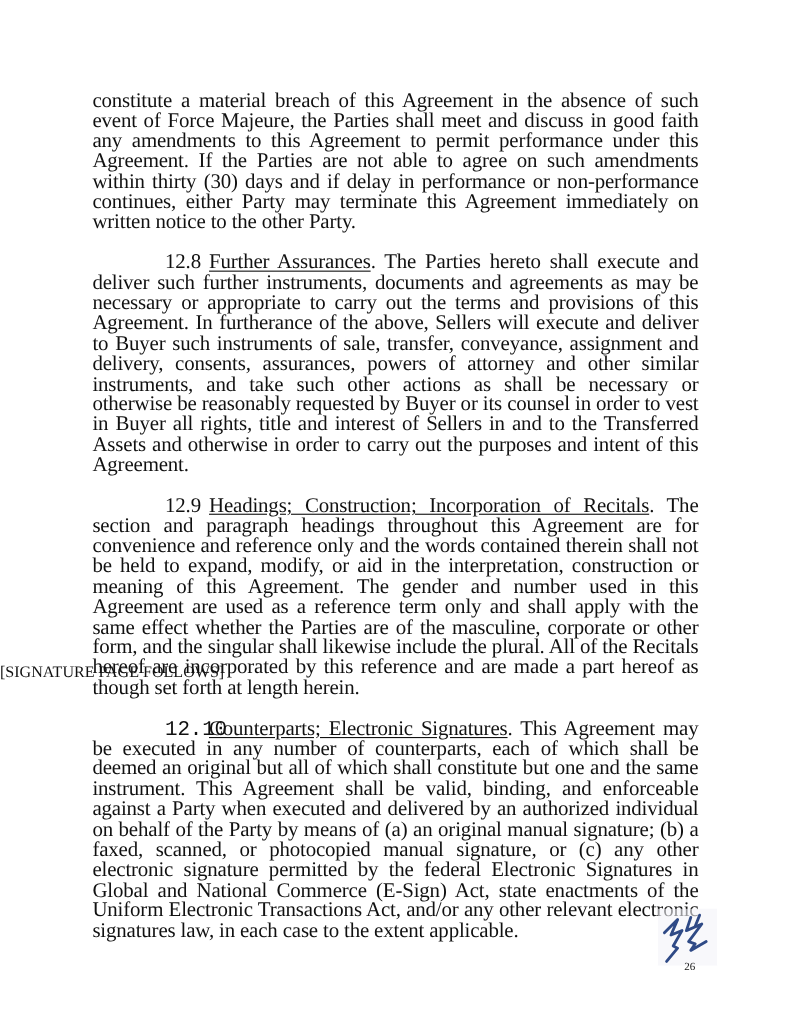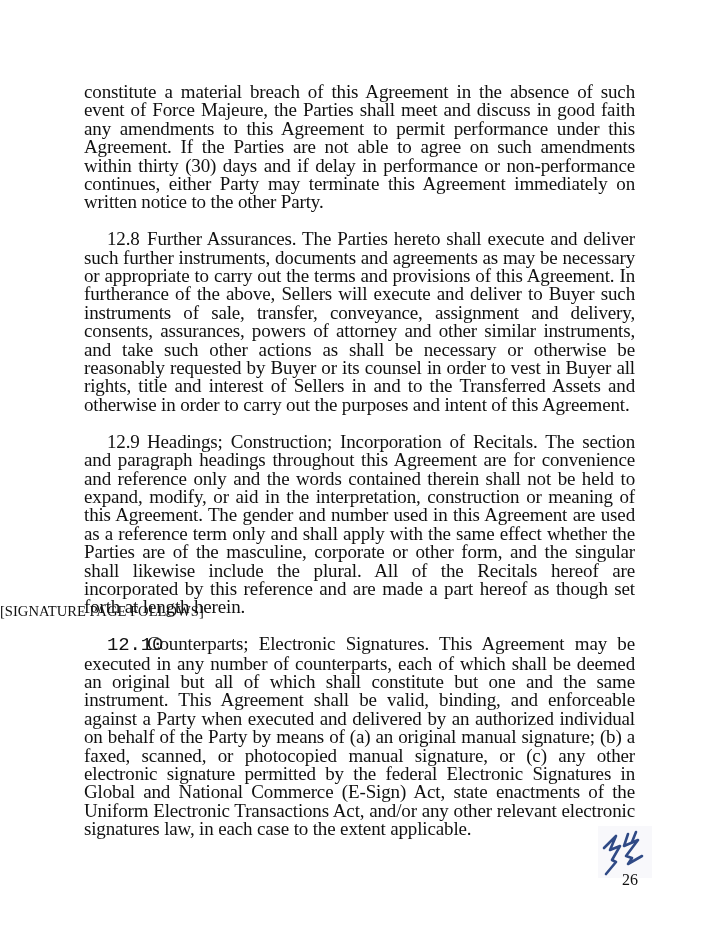--- a/index.html
+++ b/index.html
@@ -23,28 +23,29 @@
     }
     .para {
       font-size: 19px;
       line-height: 18.4px;
       text-align: justify;
       margin: 0 0 18.4px 0;
       letter-spacing: -0.15px;
     }
     .para .num {
       display: inline-block;
-      margin-left: 23px;
+      margin-left: 66px;
       width: 40px;
     }
     .para .num.wide {
       width: 40px;
       font-family: Liberation Mono, monospace;
     }
     .para .heading {
+      text-decoration: underline;
       text-underline-offset: 2px;
     }
     .follows {
       position: absolute;
       left: 0;
       width: 720px;
       top: 602px;
       font-size: 14.6px;
       line-height: 18px;
     }
@@ -52,21 +53,21 @@
       position: absolute;
       left: 598px;
       top: 826px;
       width: 54px;
       height: 52px;
     }
     .page-number {
       position: absolute;
       left: 622px;
       top: 873px;
-      font-size: 16px;
+      font-size: 10px;
       line-height: 14px;
     }
   </style>
 </head>
 <body>
 
 <div class="page">
   <p class="para">
     <span>constitute a material breach of this Agreement in the absence of such event of Force Majeure, the Parties shall meet and discuss in good faith any amendments to this Agreement to permit performance under this Agreement. If the Parties are not able to agree on such amendments within thirty (30) days and if delay in performance or non-performance continues, either Party may terminate this Agreement immediately on written notice to the other Party.</span>
   </p>

